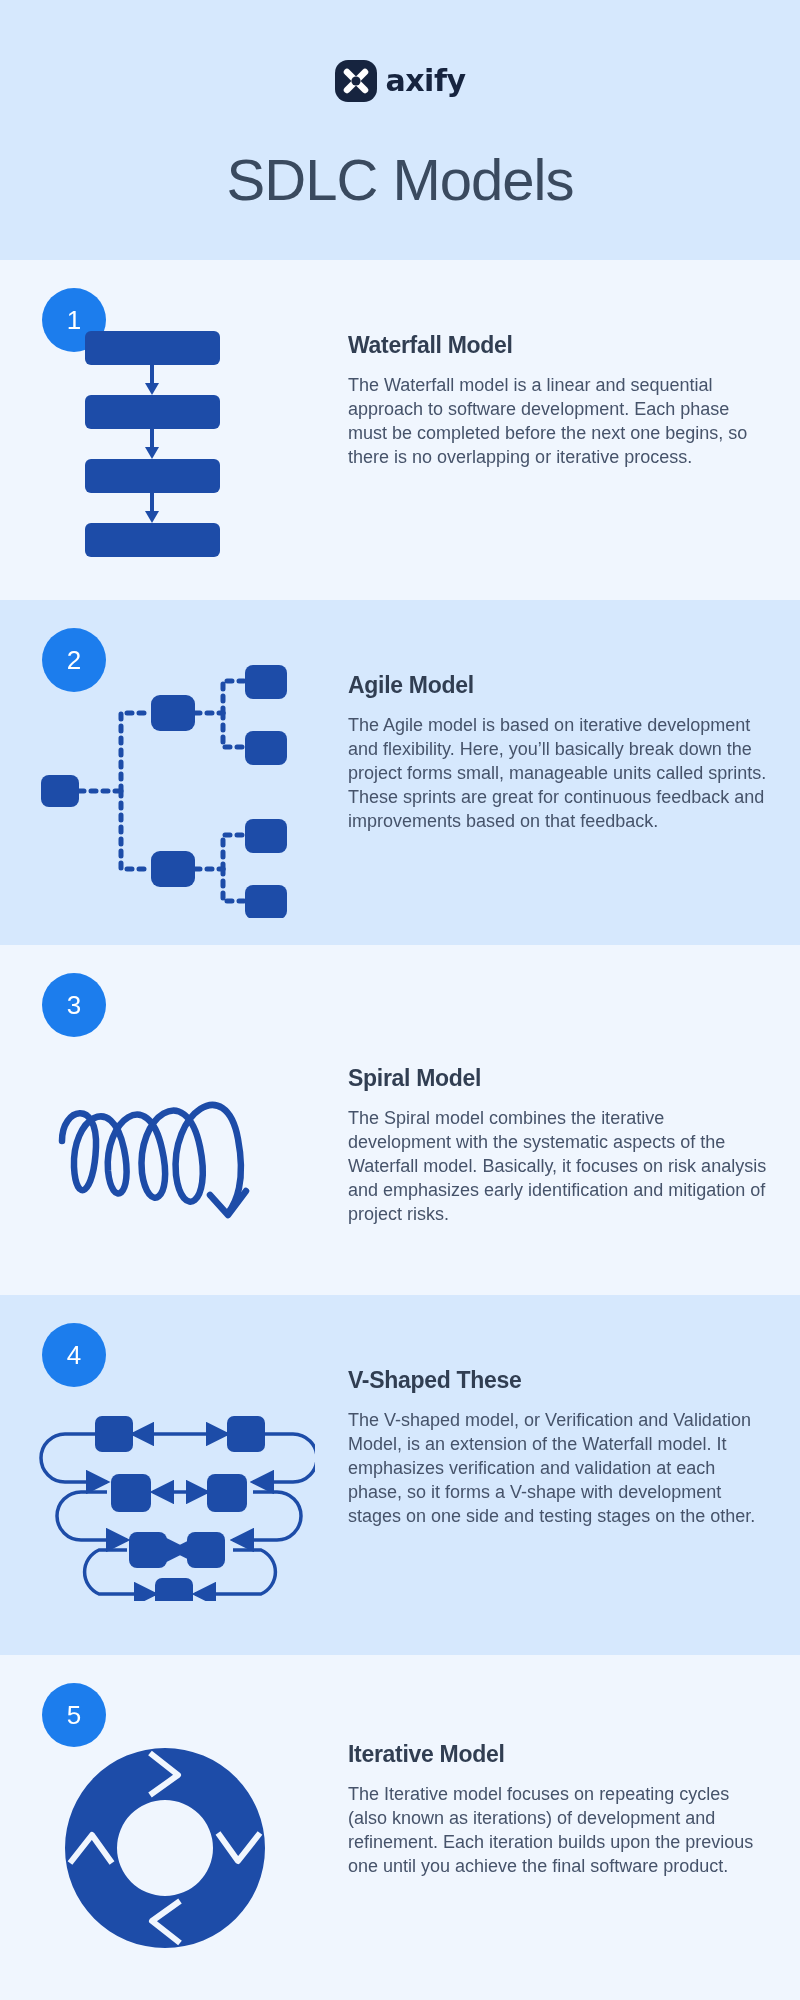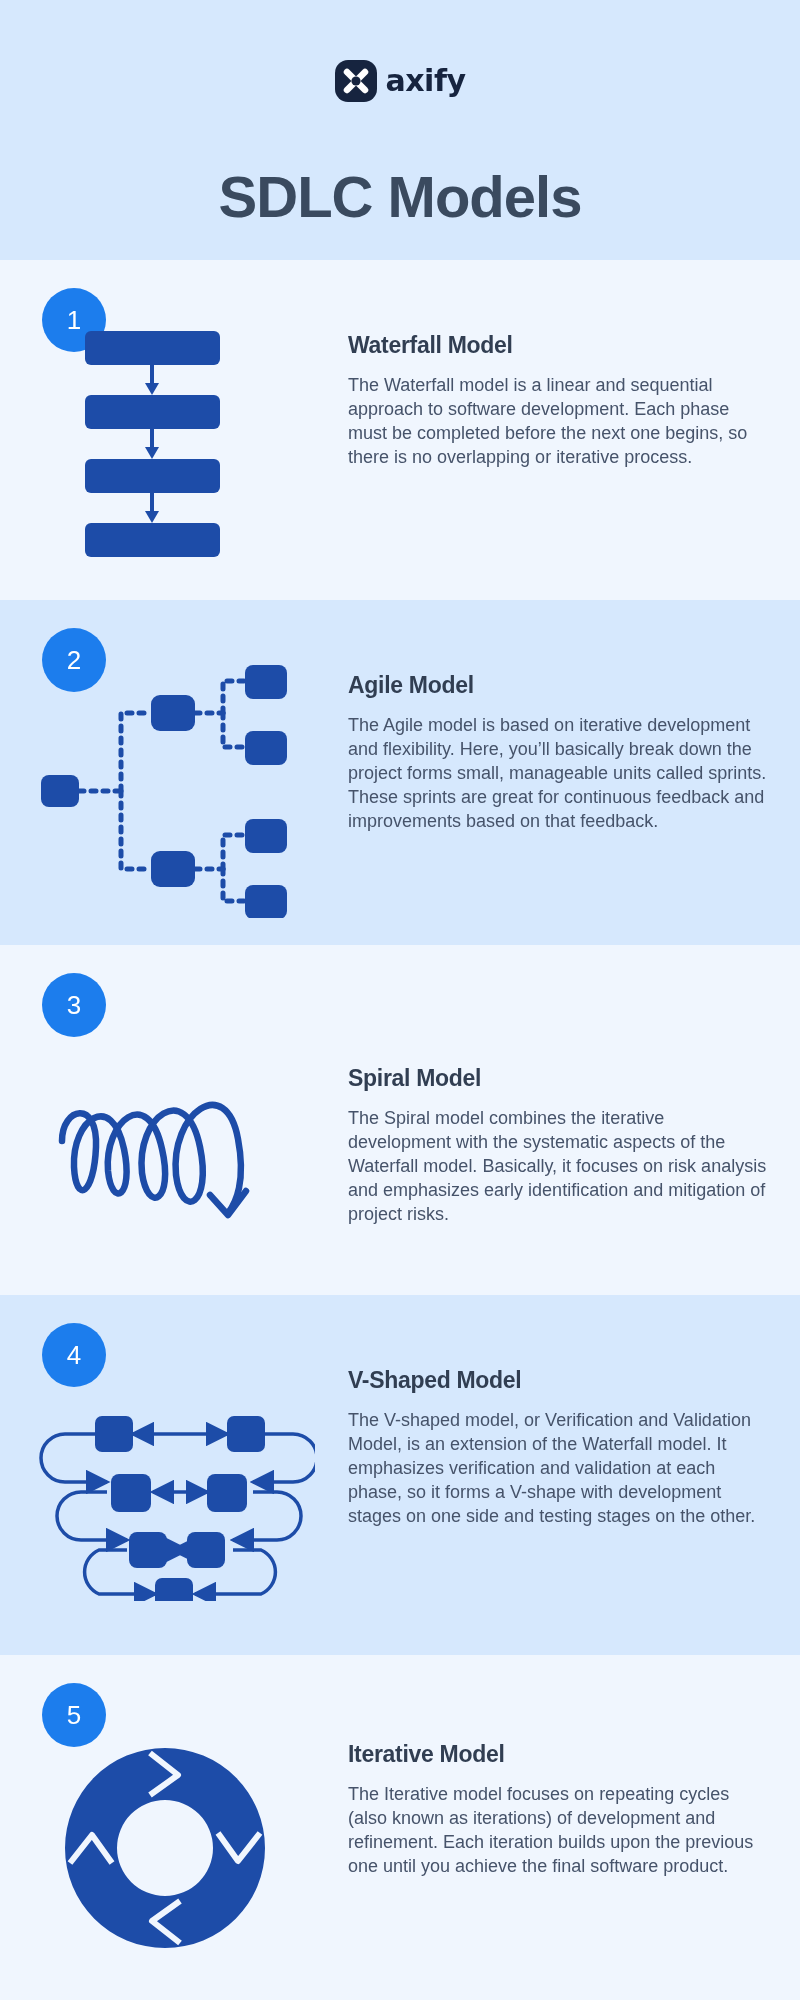--- a/index.html
+++ b/index.html
@@ -43,23 +43,23 @@
   }
   .logo-word {
     font-size: 30px;
     font-weight: 700;
     color: #16243f;
     letter-spacing: -0.5px;
     line-height: 42px;
     font-family: "DejaVu Sans", sans-serif;
   }
   .page-title {
-    margin-top: 59px;
+    margin-top: 42px;
     font-size: 58px;
-    font-weight: 700;
+    font-weight: 400;
     color: #3a4a5f;
     letter-spacing: -1px;
     font-family: "Liberation Sans", sans-serif;
   }
 
   
   .section {
     position: relative;
     box-sizing: border-box;
     display: flex;
@@ -279,21 +279,21 @@
           <rect x="212" y="20" width="38" height="36" rx="7"></rect>
           <rect x="96" y="78" width="40" height="38" rx="8"></rect>
           <rect x="192" y="78" width="40" height="38" rx="8"></rect>
           <rect x="114" y="136" width="38" height="36" rx="8"></rect>
           <rect x="172" y="136" width="38" height="36" rx="8"></rect>
           <rect x="140" y="182" width="38" height="30" rx="7"></rect>
         </g>
       </svg>
     </div>
     <div class="content">
-      <h2 class="model-title">V-Shaped Model</h2>
+      <h2 class="model-title">V-Shaped These</h2>
       <p class="model-desc">The V-shaped model, or Verification and Validation Model, is an extension of the Waterfall model. It emphasizes verification and validation at each phase, so it forms a V-shape with development stages on one side and testing stages on the other.</p>
     </div>
   </div>
 
   <div class="section light" id="sec5">
     <div class="badge">5</div>
     <div class="art">
       <svg width="230" height="230" viewBox="0 0 230 230" xmlns="http://www.w3.org/2000/svg">
         <g fill="#1d4ca8">
           <path d="M115 115 m0,-100 a100 100 0 0 1 100 100 l-52 0 a48 48 0 0 0 -48 -48 z"></path>

